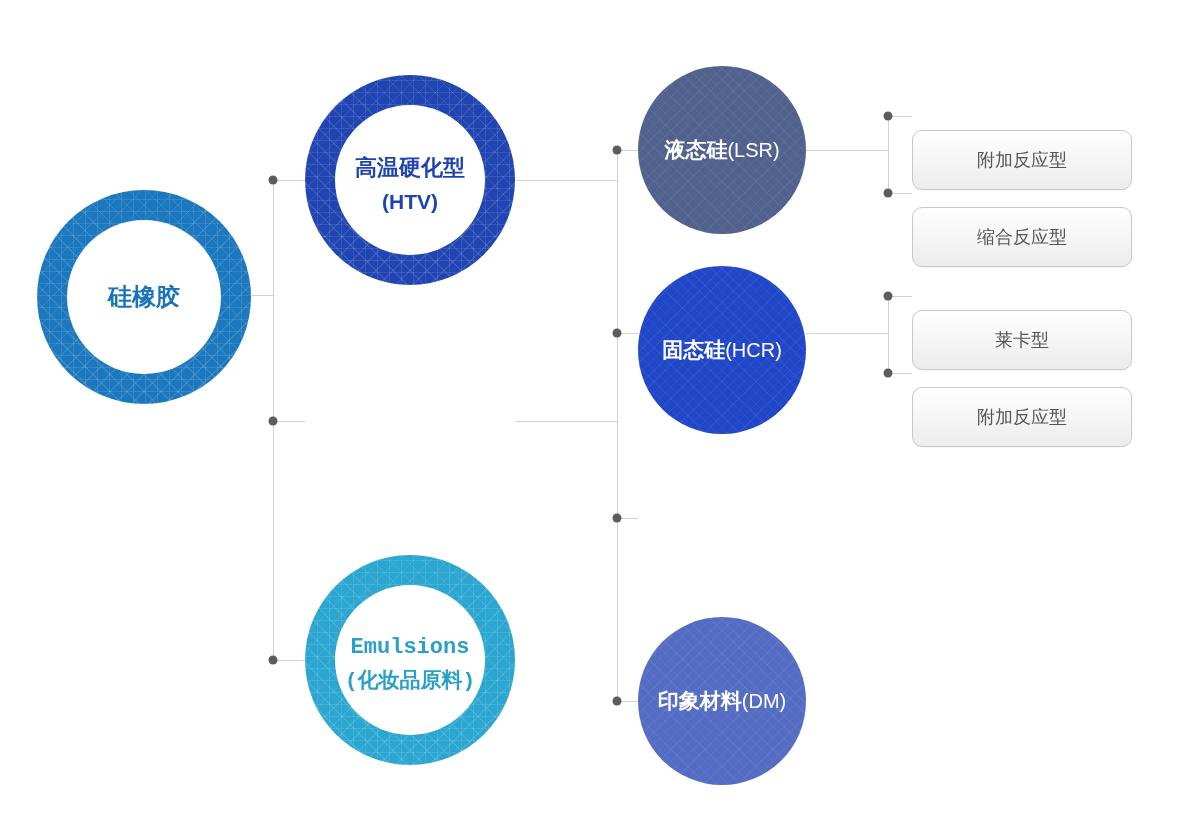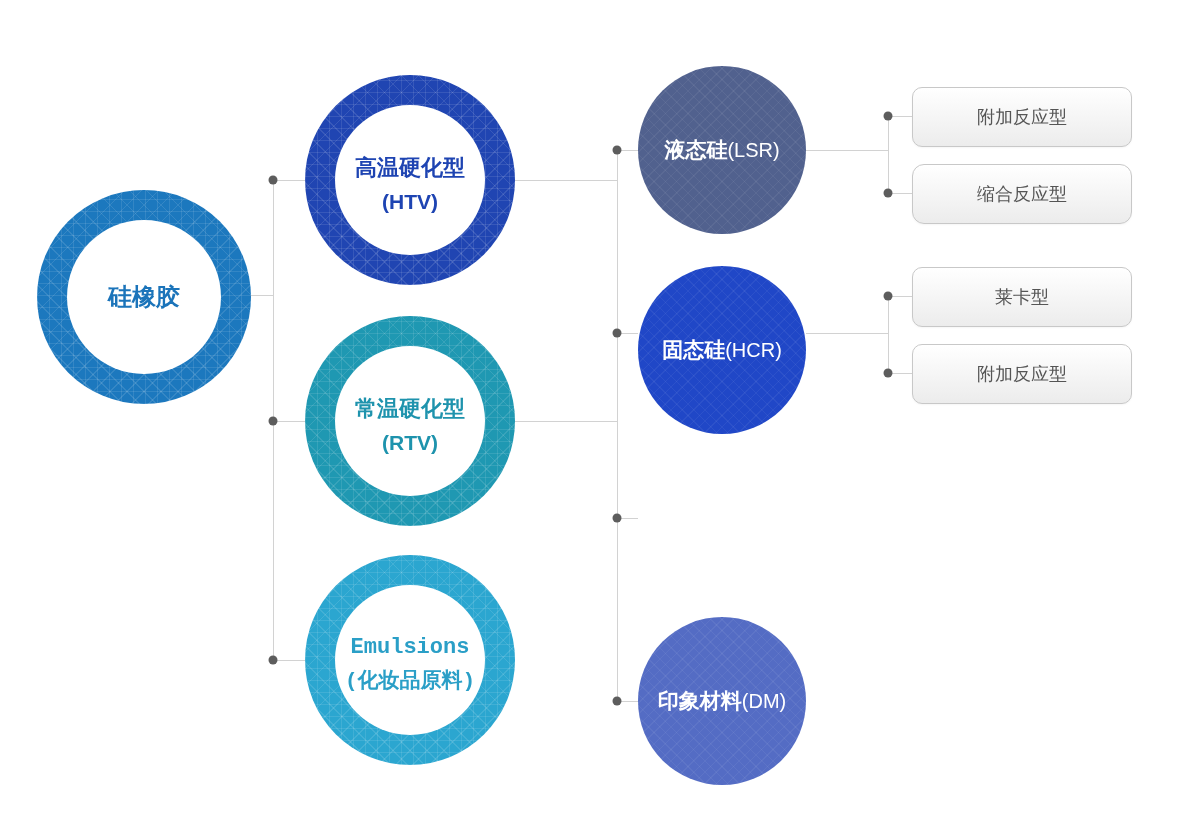--- a/index.html
+++ b/index.html
@@ -36,21 +36,21 @@
       repeating-linear-gradient(-45deg, rgba(255,255,255,.055) 0 1px, transparent 1px 8px);}
   .disc .l1{font-size:21px;font-weight:600;line-height:1.55;}
   .disc .l2{font-size:20px;font-weight:500;line-height:1.55;}
 
   
   .leafbox{position:absolute;left:912px;width:218px;height:58px;border-radius:10px;
     border:1px solid var(--box_border,#c8c8c8);
     background:linear-gradient(to bottom, var(--box_bg_top,#ffffff), var(--box_bg_bottom,#ececec));
     display:flex;align-items:center;justify-content:center;
     font-size:18px;color:var(--box_text,#555555);font-weight:500;
-    box-shadow:0 1px 2px rgba(0,0,0,.04);}
+    box-shadow:0 1px 2px rgba(0,0,0,.04);margin-top:43px;}
 </style>
 </head>
 <body>
 
 <div id="canvas">
 
   <div class="hline" style="left:251px;top:295px;width:22px;"></div>
   <div class="vline" style="left:273px;top:180px;height:480px;"></div>
   <div class="hline" style="left:273px;top:180px;width:32px;"></div>
   <div class="hline" style="left:273px;top:421px;width:32px;"></div>
@@ -93,28 +93,20 @@
 
   <div class="ring" style="left: 305px; top: 75px; width: 210px; height: 210px; --t: 30px; background-color: rgb(32, 69, 178);">
     <div class="ring-inner">
       <div class="ring-label" style="color: rgb(30, 68, 178);">
         <div class="l1">高温硬化型</div>
         <div class="l2">(HTV)</div>
       </div>
     </div>
   </div>
 
-  <div class="ring" style="left: 305px; top: 316px; width: 210px; height: 210px; --t: 30px; background-color: rgb(31, 152, 178);">
-    <div class="ring-inner">
-      <div class="ring-label" style="color: rgb(30, 147, 173);">
-        <div class="l1">常温硬化型</div>
-        <div class="l2">(RTV)</div>
-      </div>
-    </div>
-  </div>
 
   <div class="ring" style="left: 305px; top: 555px; width: 210px; height: 210px; --t: 30px; background-color: rgb(43, 166, 208);">
     <div class="ring-inner">
       <div class="ring-label" style="color: rgb(42, 159, 199); font-family: Liberation Mono, monospace;">
         <div class="l1">Emulsions</div>
         <div class="l2">(化妆品原料)</div>
       </div>
     </div>
   </div>
 
@@ -128,17 +120,17 @@
     <div class="l2">(HCR)</div>
   </div>
 
 
   <div class="disc" style="left: 638px; top: 617px; background-color: rgb(84, 108, 196);">
     <div class="l1">印象材料</div>
     <div class="l2">(DM)</div>
   </div>
 
   <div class="leafbox" style="top:87px;">附加反应型</div>
-  <div class="leafbox" style="top:164px;border-radius:12px;">缩合反应型</div>
+  <div class="leafbox" style="top:164px;">缩合反应型</div>
   <div class="leafbox" style="top:267px;">莱卡型</div>
   <div class="leafbox" style="top:344px;">附加反应型</div>
 
 </div>
 
 </body></html>

